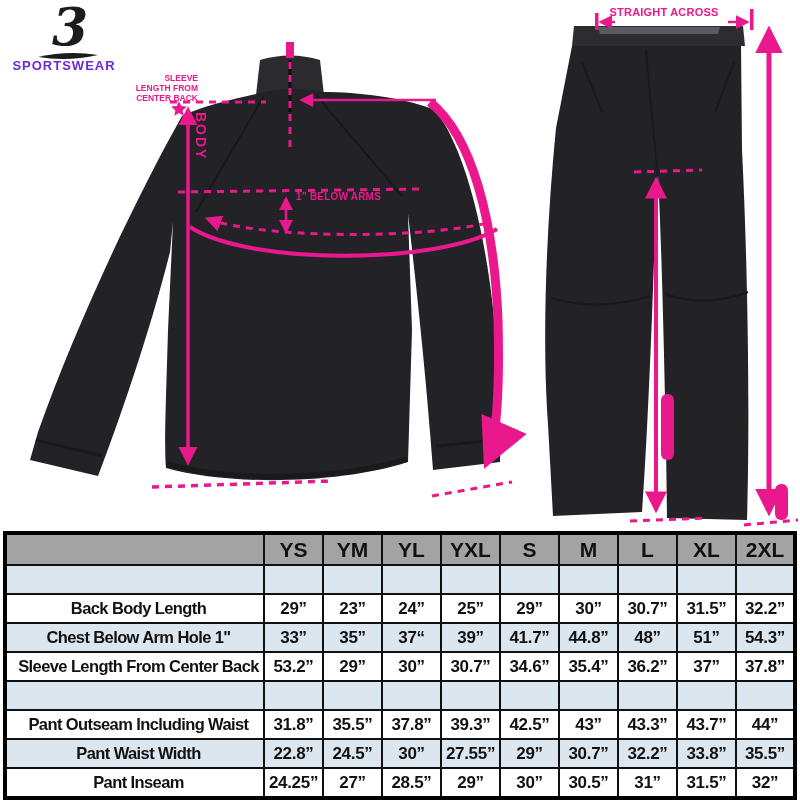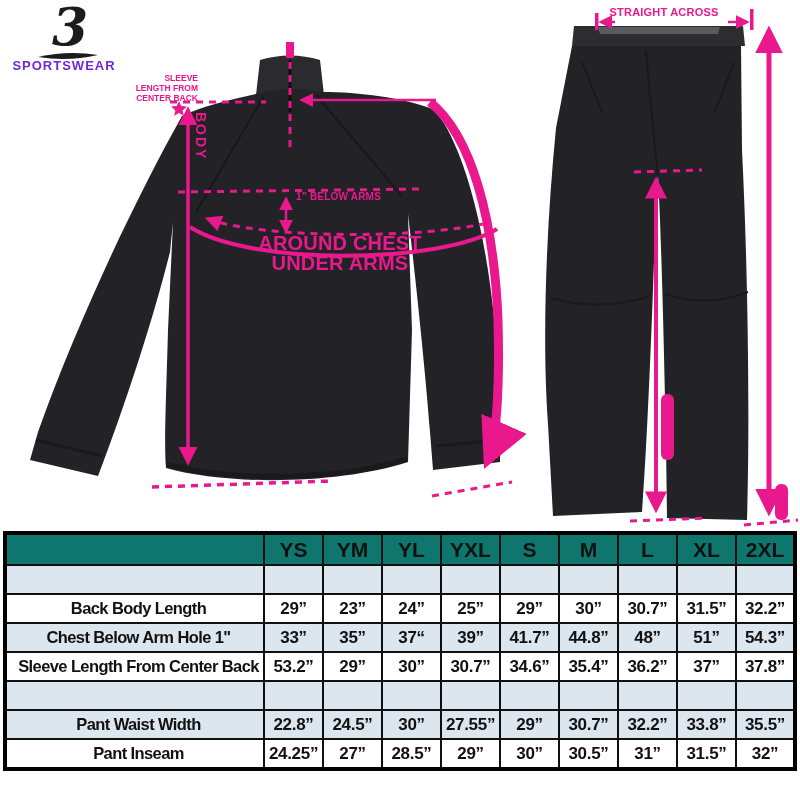--- a/index.html
+++ b/index.html
@@ -48,21 +48,21 @@
   
   .size-table{
     position:absolute;left:3px;top:531px;width:794px;
     border-collapse:collapse;table-layout:fixed;background:#fff;
     border:4px solid #000;
   }
   .size-table th,.size-table td{
     border:2px solid #101010;height:25px;overflow:hidden;white-space:nowrap;
     font-weight:bold;color:#111;
   }
-  .size-table th{font-size:21px;height:27px;background:#0f766e;text-align:center;}
+  .size-table th{font-size:21px;height:27px;background:#a3a3a3;text-align:center;}
   .size-table th.labelcol{width:254px;}
   .size-table td{font-size:17px;text-align:center;letter-spacing:-0.3px;}
   .size-table td.labelcol{
     text-align:center;padding-left:8px;font-size:16.5px;letter-spacing:-0.6px;
   }
   .size-table tr.alt{background:#dbe6ef;}
 </style>
 </head>
 <body>
 
@@ -166,24 +166,20 @@
     <div class="logo-word">SPORTSWEAR</div>
   </div>
 
   <div class="pink-label sleeve-note">
     <div>SLEEVE</div>
     <div>LENGTH FROM</div>
     <div>CENTER BACK</div>
   </div>
   <div class="pink-label body-label">BODY</div>
   <div class="pink-label below-arms-label">1” BELOW ARMS</div>
-  <div class="pink-label around-chest-label">
-    <div>AROUND CHEST</div>
-    <div>UNDER ARMS</div>
-  </div>
   <div class="pink-label waist-label">STRAIGHT ACROSS</div>
 
   <table class="size-table">
     <thead>
       <tr id="size-head">
           <th class="labelcol"></th>
           <th>YS</th>
           <th>YM</th>
           <th>YL</th>
           <th>YXL</th>
@@ -248,20 +244,32 @@
           <td></td>
           <td></td>
           <td></td>
           <td></td>
           <td></td>
           <td></td>
           <td></td>
           <td></td>
           <td></td>
         </tr>
+        <tr>
+          <td class="labelcol">Pant Outseam Including Waist</td>
+          <td>31.8”</td>
+          <td>35.5”</td>
+          <td>37.8”</td>
+          <td>39.3”</td>
+          <td>42.5”</td>
+          <td>43”</td>
+          <td>43.3”</td>
+          <td>43.7”</td>
+          <td>44”</td>
+        </tr>
         <tr class="alt">
           <td class="labelcol">Pant Waist Width</td>
           <td>22.8”</td>
           <td>24.5”</td>
           <td>30”</td>
           <td>27.55”</td>
           <td>29”</td>
           <td>30.7”</td>
           <td>32.2”</td>
           <td>33.8”</td>

